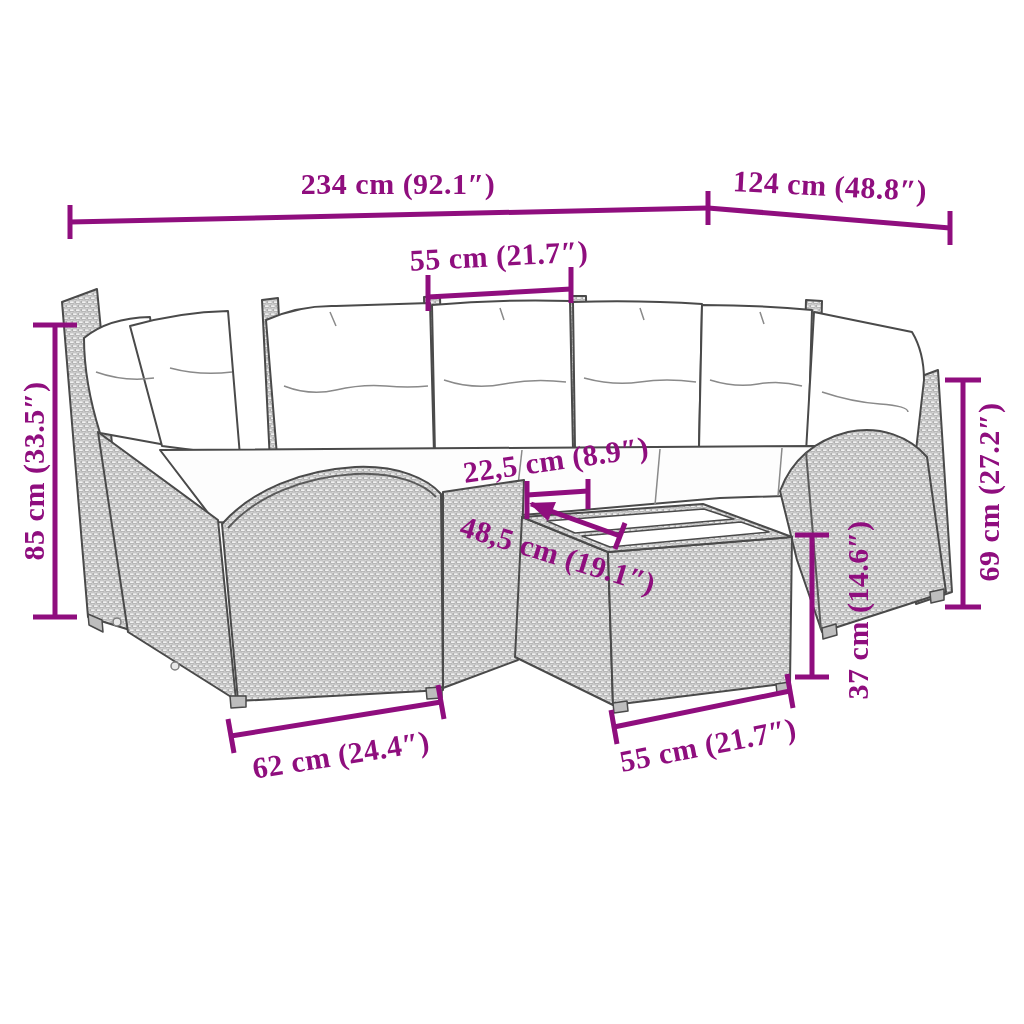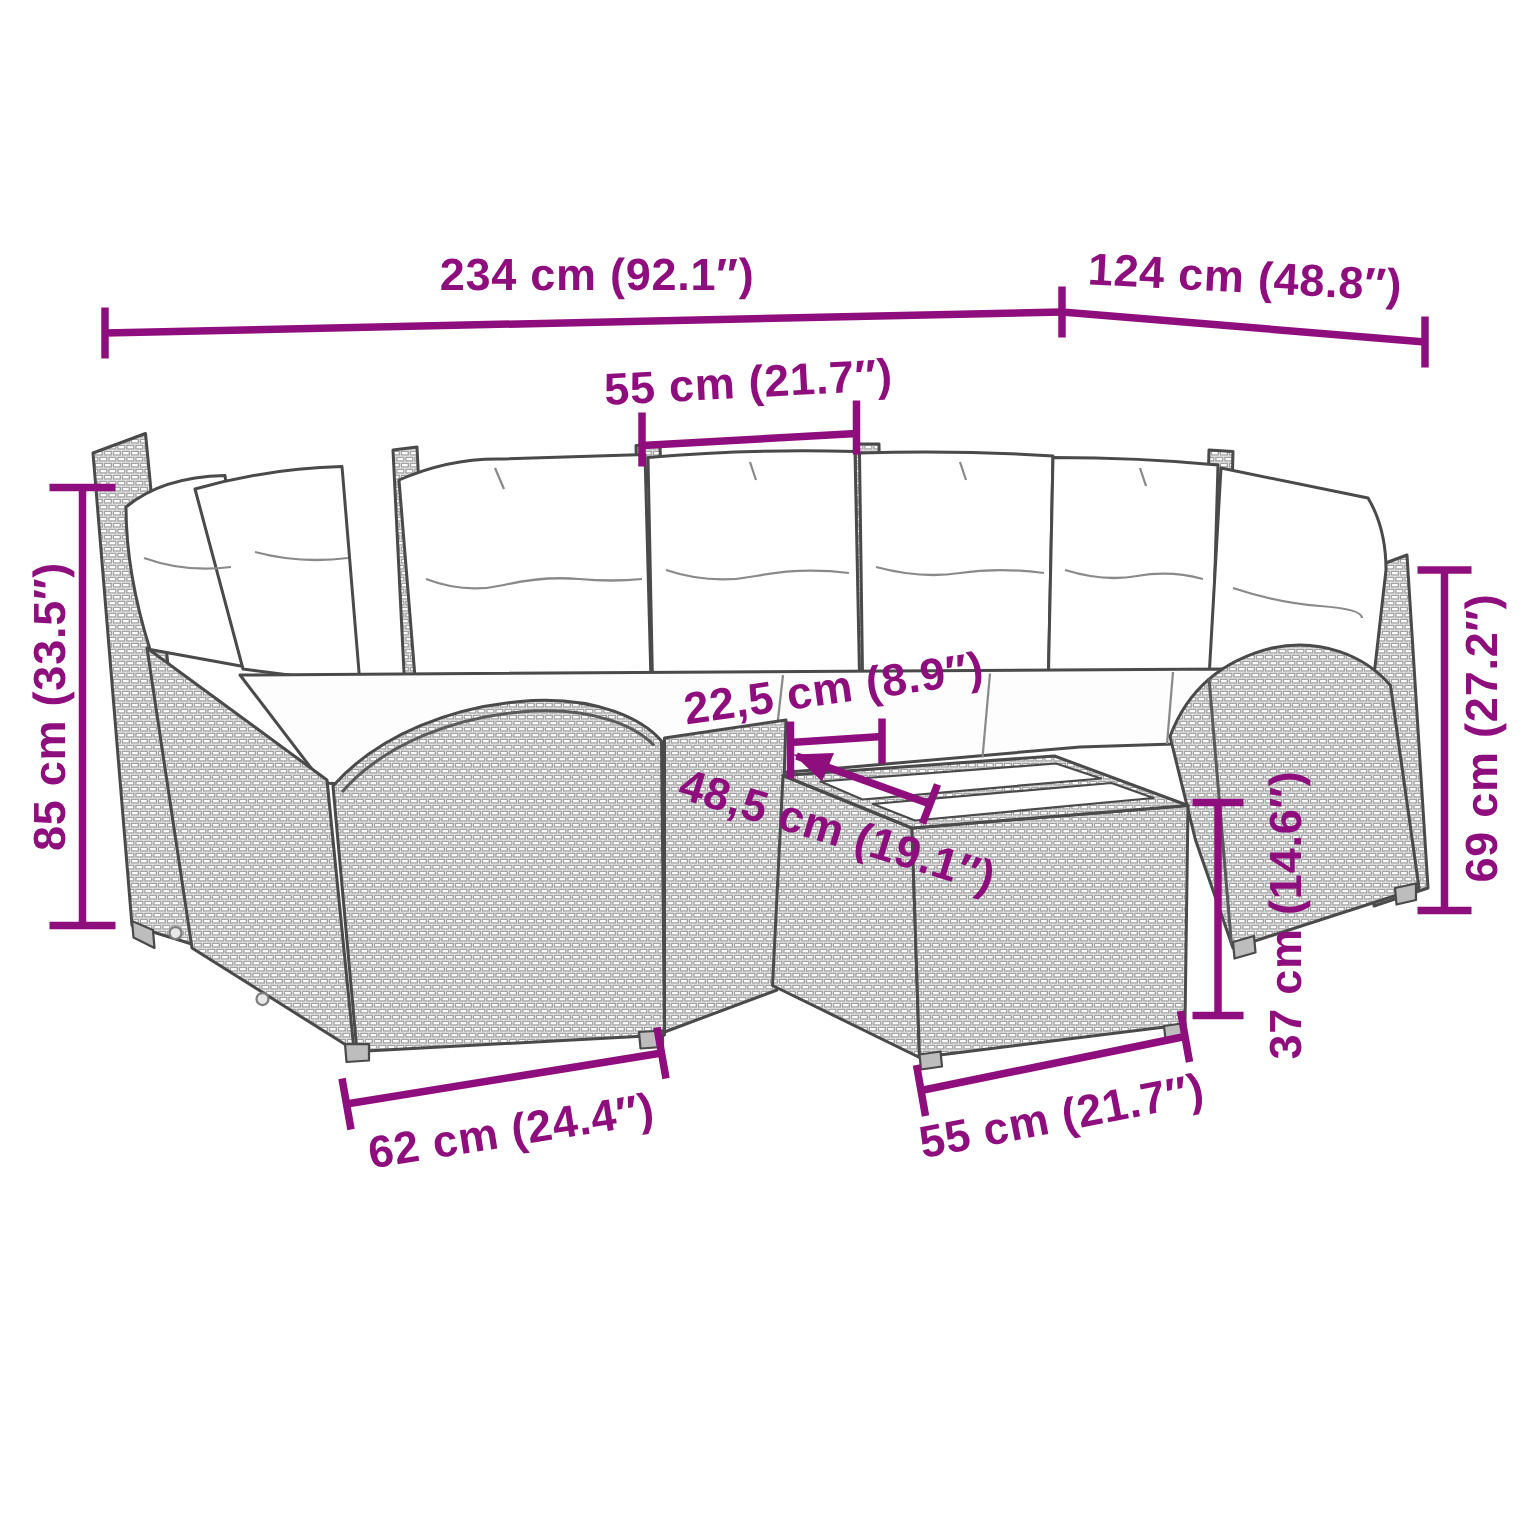--- a/index.html
+++ b/index.html
@@ -1,18 +1,18 @@
 <!DOCTYPE html>
 <html style="--accent: #8F0E7E;"><head>
 <meta charset="utf-8">
 <style>
   html,body{margin:0;padding:0;background:#ffffff;}
   .stage{
     position:relative;width:1024px;height:806px;background:#ffffff;overflow:hidden;
-    font-family:Liberation Sans, sans-serif;
+    font-family:Liberation Serif, serif;
   }
   .stage svg{position:absolute;left:0;top:0;}
   .lbl{
     position:absolute;white-space:nowrap;
     color:var(--accent,#8F0E7E);
     font-weight:700;font-size:30px;letter-spacing:0.5px;
     transform-origin:center center;
   }
   .d1 {left:398px;top:184px;transform:translate(-50%,-50%);}
   .d2 {left:830px;top:186px;transform:translate(-50%,-50%) rotate(3deg);}

